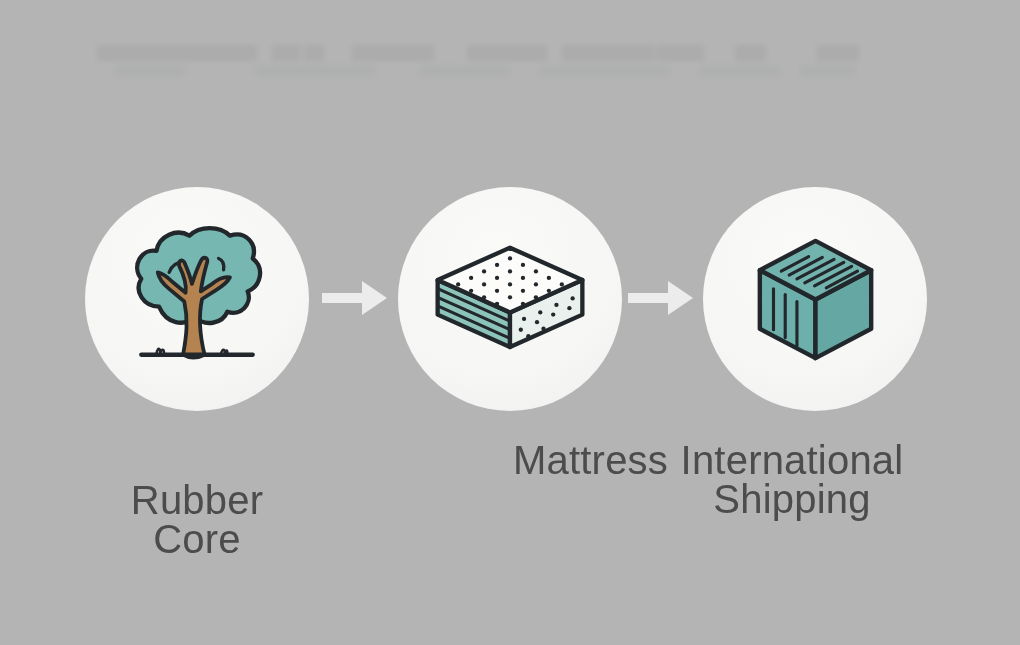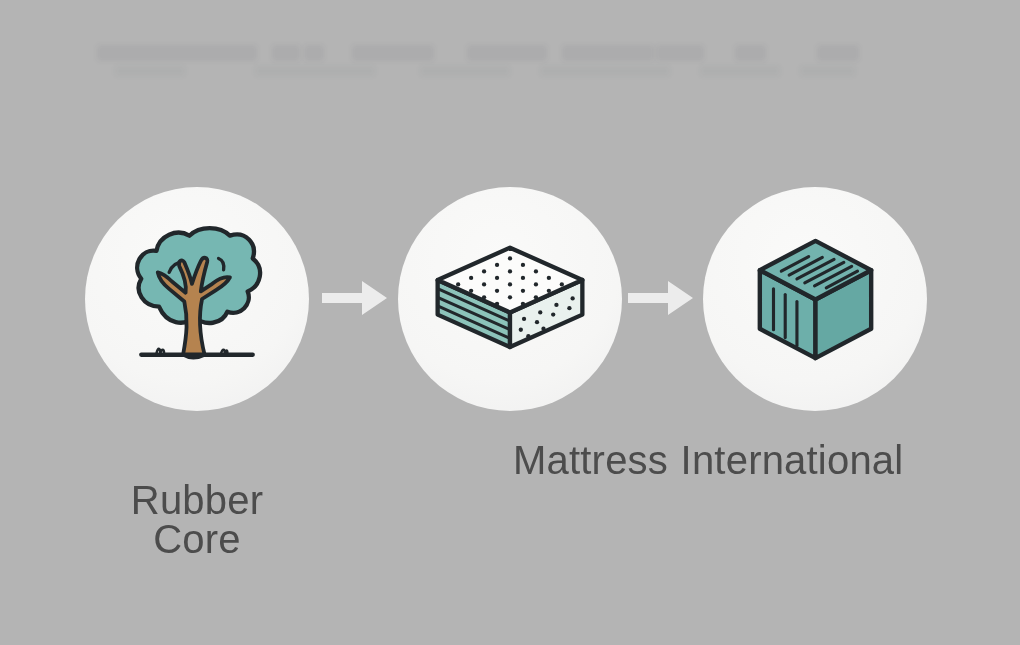--- a/index.html
+++ b/index.html
@@ -163,15 +163,16 @@
 
   <div class="label" id="l1">
     <div>Rubber</div>
     <div>Core</div>
   </div>
   <div class="label" id="l2">
     <div>Mattress</div>
   </div>
   <div class="label" id="l3">
     <div>International</div>
+    <div>Shipping</div>
   </div>
 
 </div>
 
 </body></html>

